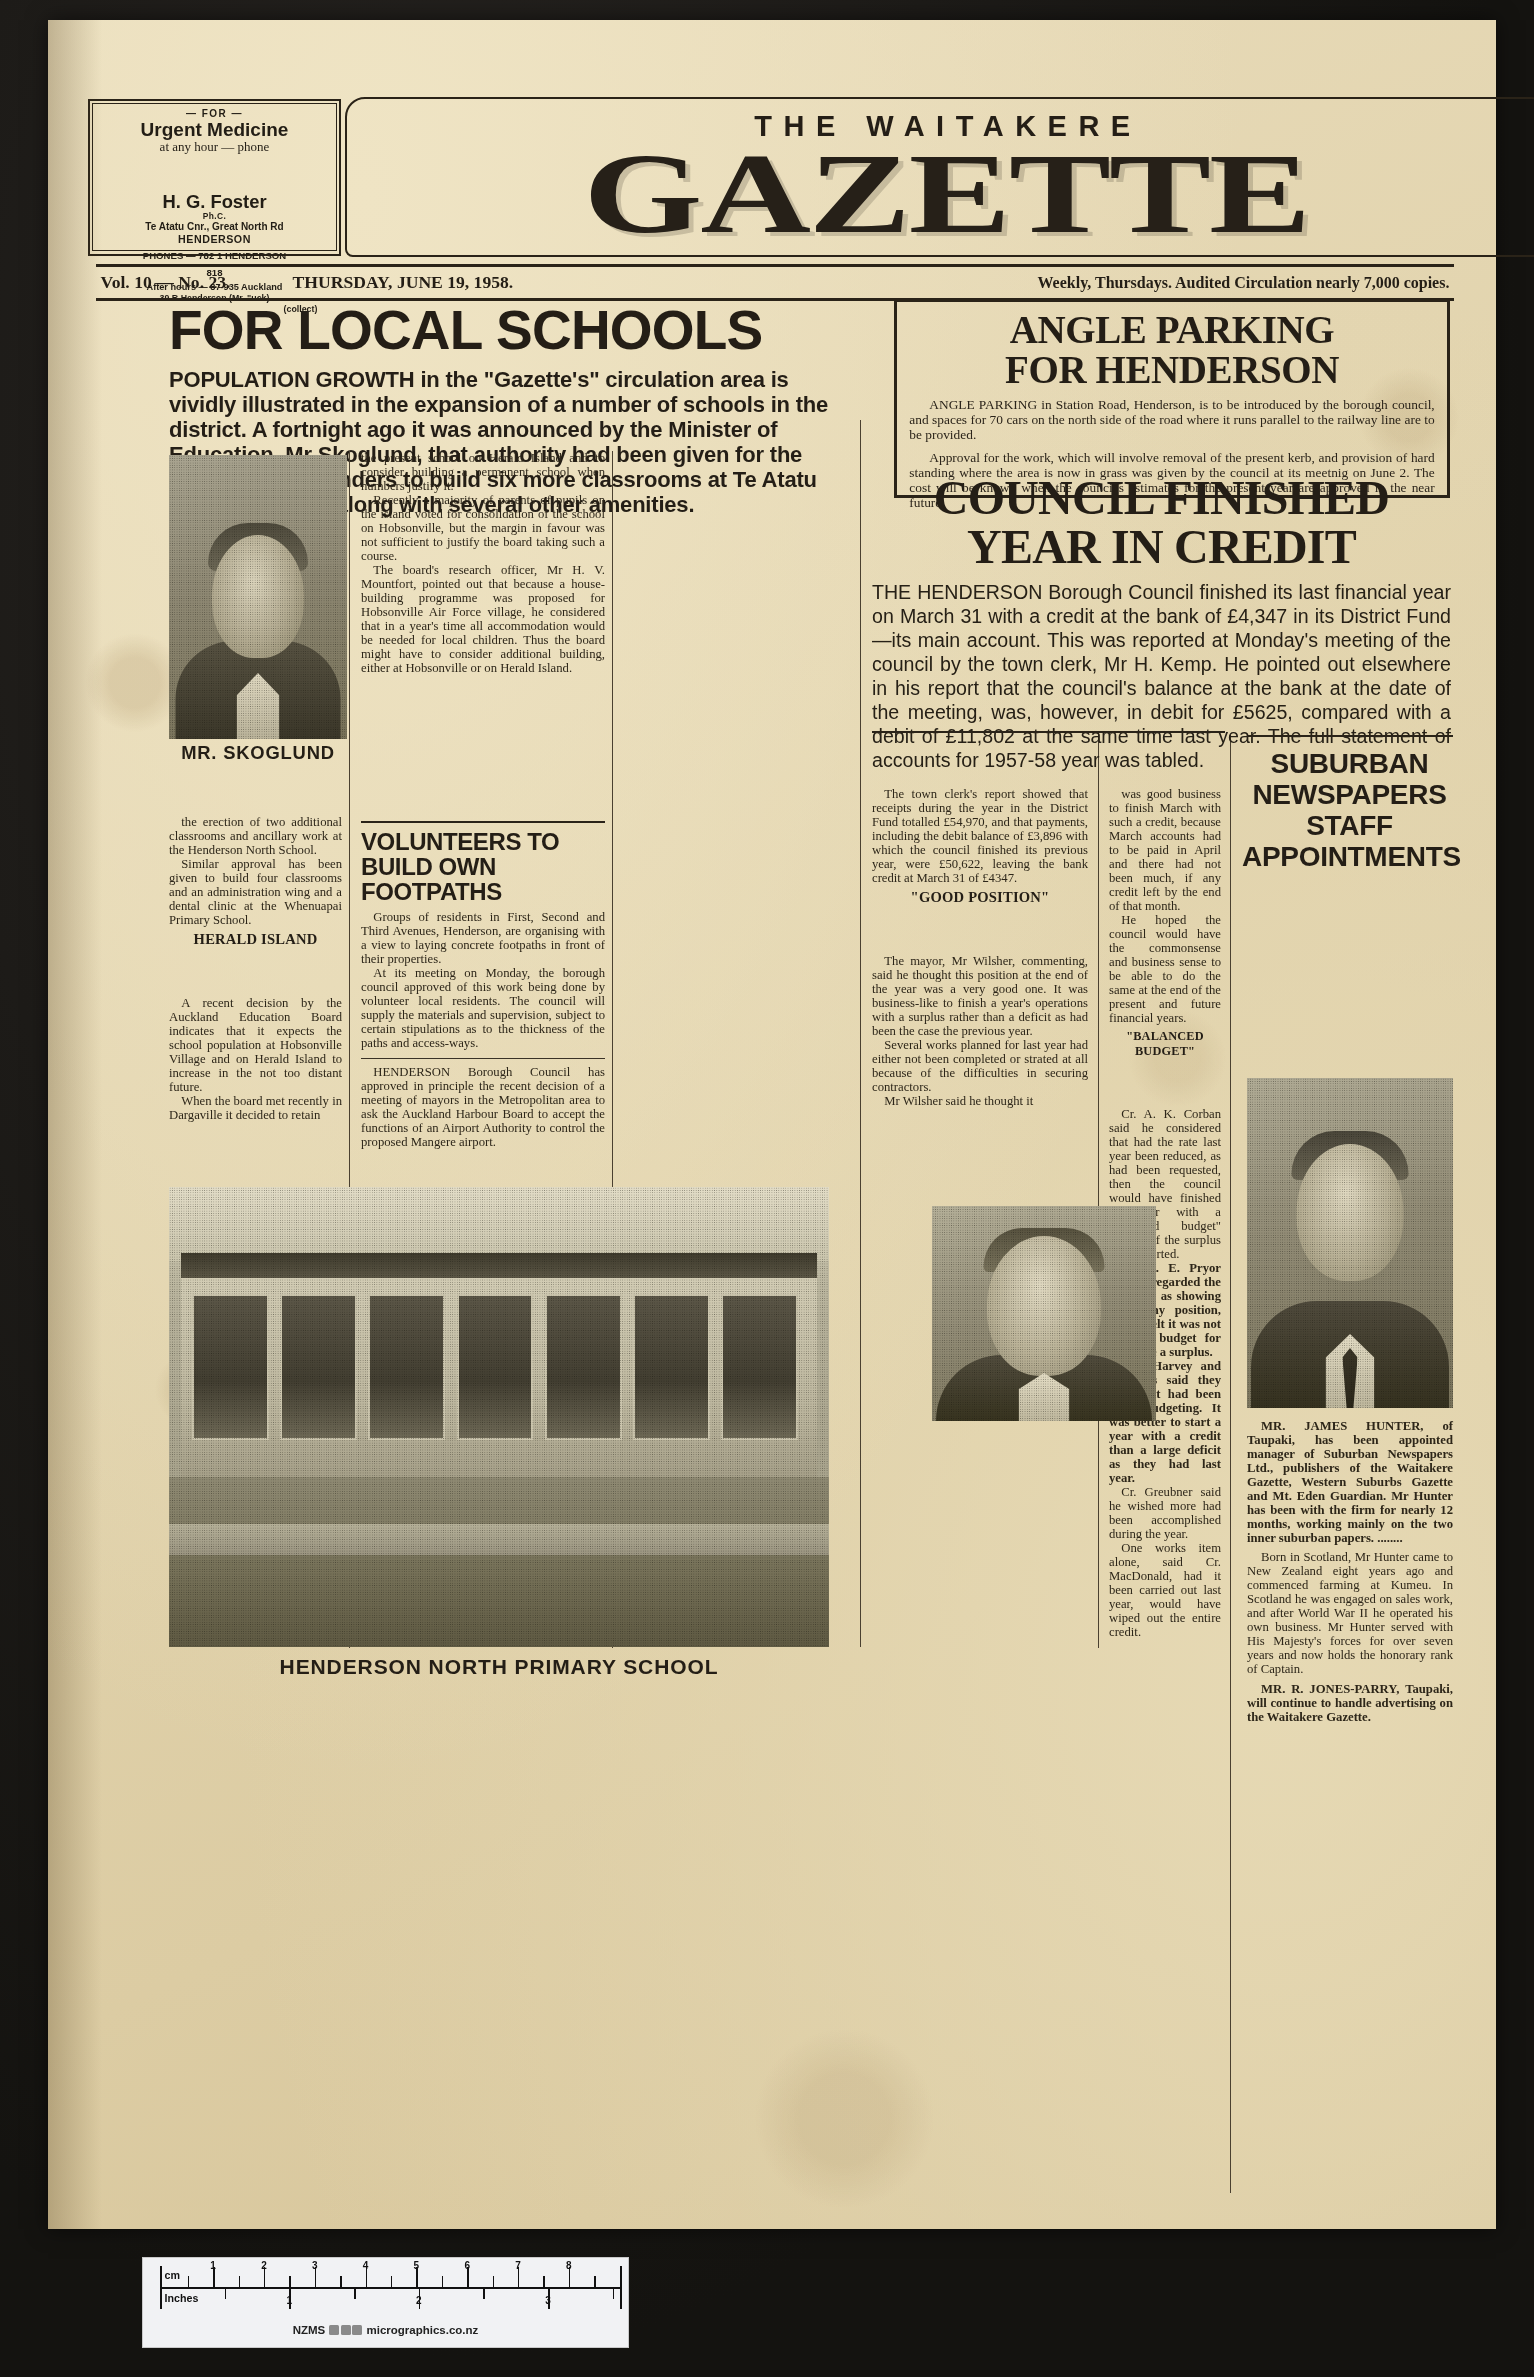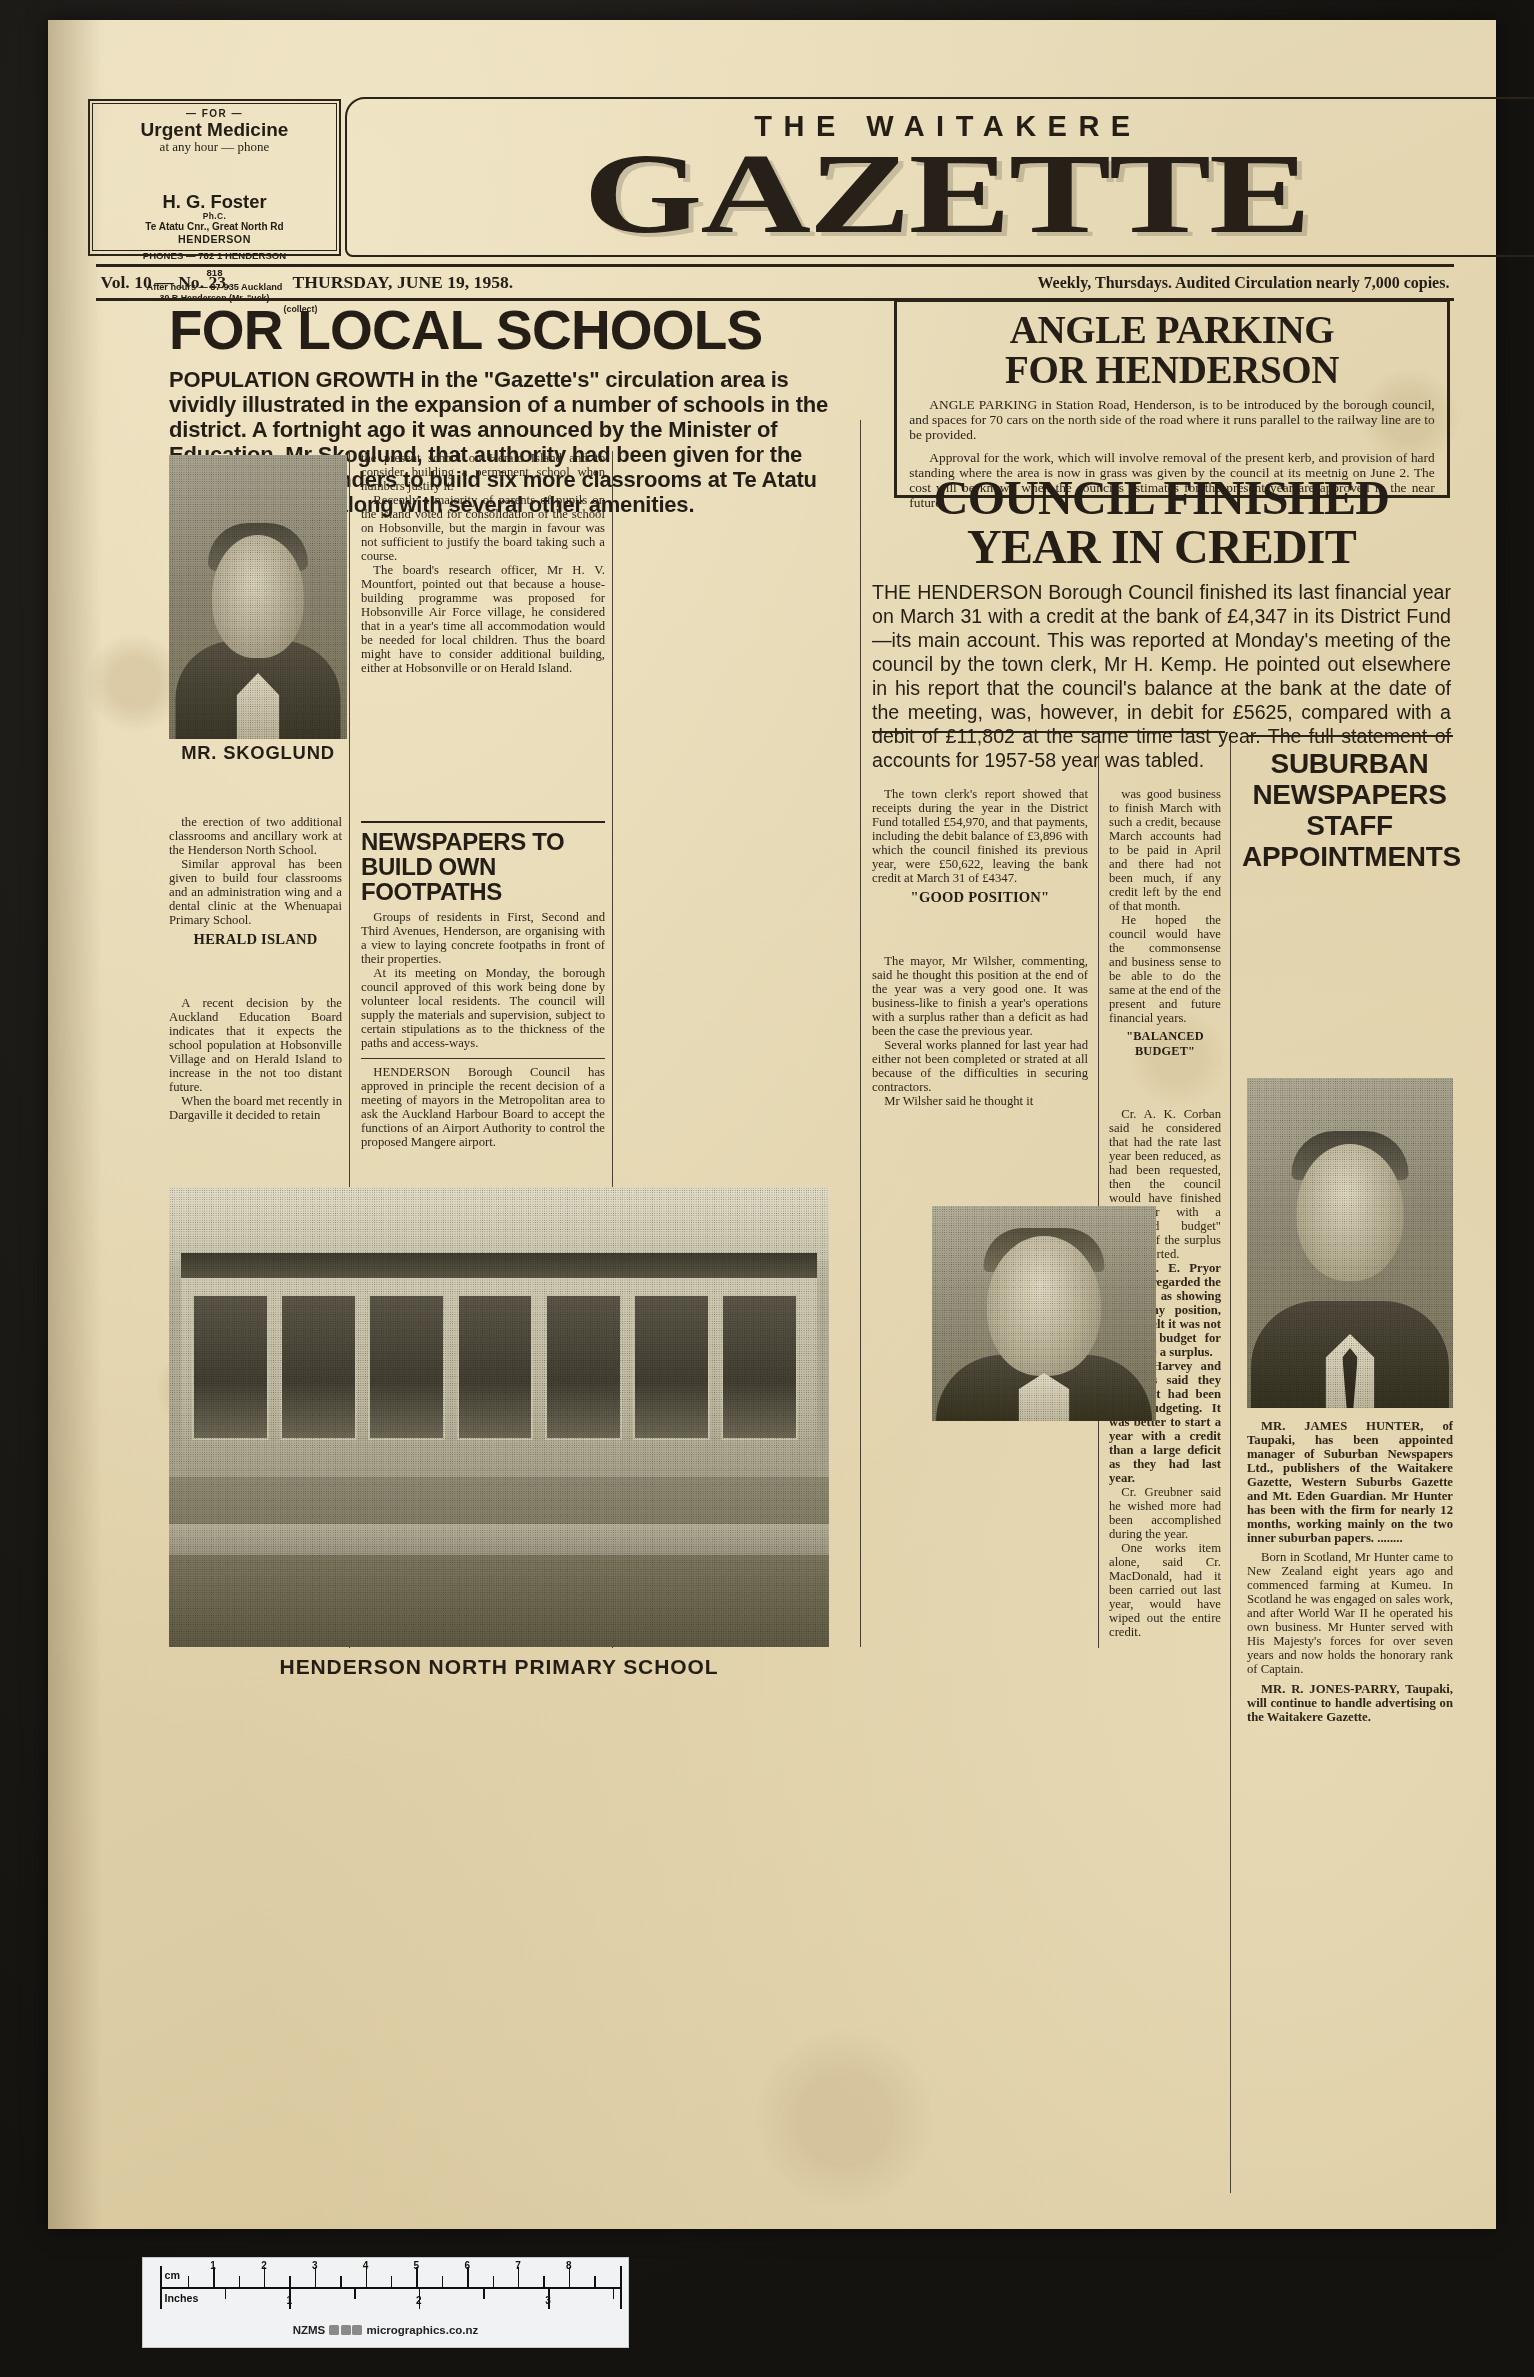--- a/index.html
+++ b/index.html
@@ -428,21 +428,21 @@
     </div>
 
     <div class="col" style="left:265px; top:146px; width:244px;">
       <p class="bodytext">the present school on Herald Island and to consider building a permanent school when numbers justify it.</p>
       <p class="bodytext">Recently a majority of parents of pupils on the island voted for consolidation of the school on Hobsonville, but the margin in favour was not sufficient to justify the board taking such a course.</p>
       <p class="bodytext">The board's research officer, Mr H. V. Mountfort, pointed out that because a house-building programme was proposed for Hobsonville Air Force village, he considered that in a year's time all accommodation would be needed for local children.  Thus the board might have to consider additional building, either at Hobsonville or on Herald Island.</p>
     </div>
 
     <div style="position:absolute; left:265px; top:516px; width:244px;">
       <div class="rule" style="margin-bottom:6.1px;"></div>
-      <div class="blackhead nowrapfix">NEWSPAPERS TO
+      <div class="blackhead nowrapfix">VOLUNTEERS TO
 BUILD OWN
 FOOTPATHS</div>
       <p class="bodytext first" style="margin-top:6.1px">Groups of residents in First, Second and Third Avenues, Henderson, are organising with a view to laying concrete footpaths in front of their properties.</p>
       <p class="bodytext">At its meeting on Monday, the borough council approved of this work being done by volunteer local residents.  The council will supply the materials and supervision, subject to certain stipulations as to the thickness of the paths and access-ways.</p>
       <div class="rule-thin" style="margin:7.7px 0 6.1px;"></div>
       <p class="bodytext" style="text-indent:12.3px">HENDERSON Borough Council has approved in principle the recent decision of a meeting of mayors in the Metropolitan area to ask the Auckland Harbour Board to accept the functions of an Airport Authority to control the proposed Mangere airport.</p>
     </div>
 
     <div id="council-head">
       <h2>COUNCIL FINISHED</h2>

